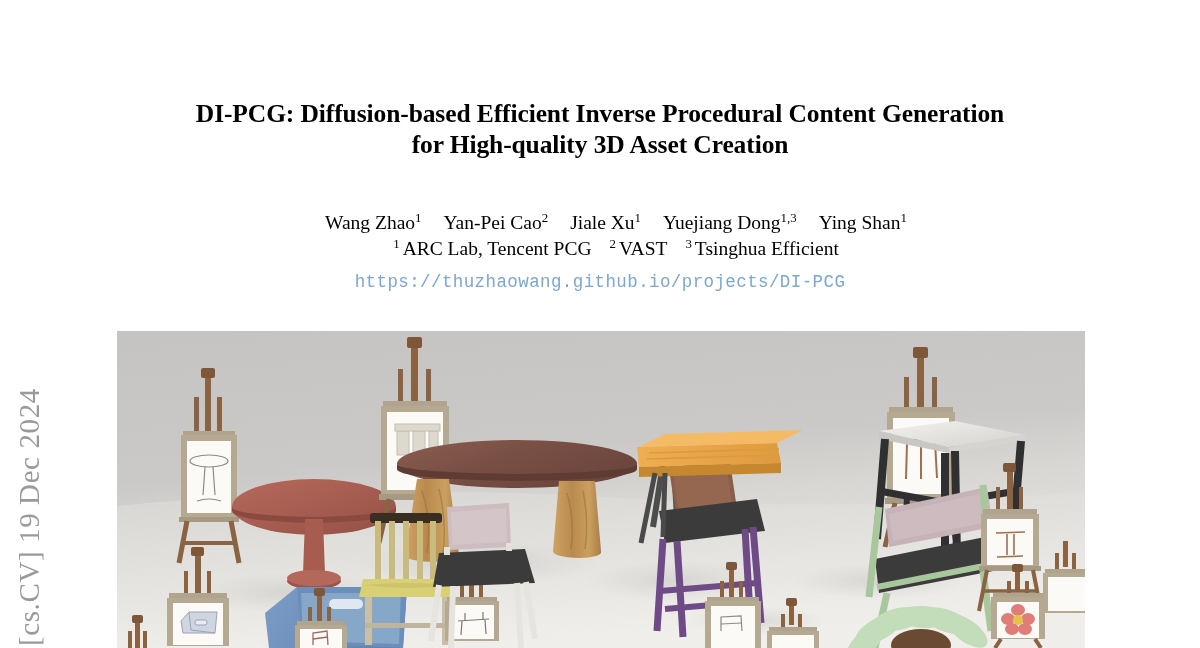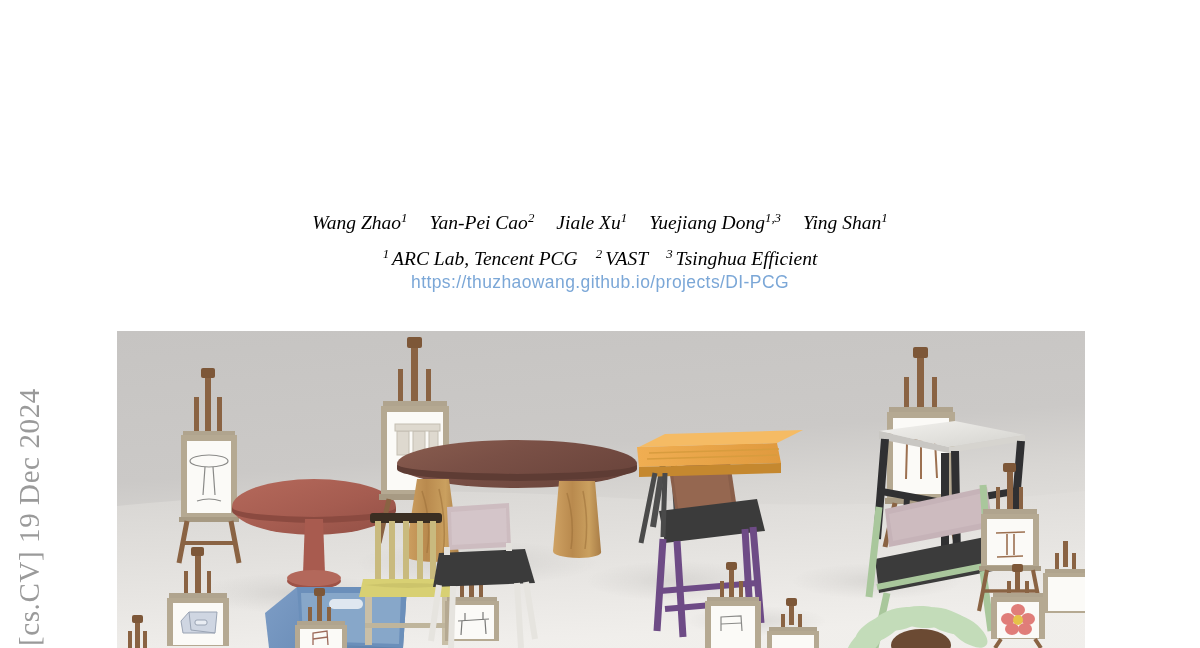--- a/index.html
+++ b/index.html
@@ -60,46 +60,45 @@
     font-family: "Liberation Serif", serif;
     font-weight: bold;
     font-size: 25.5px;
     line-height: 31px;
     letter-spacing: -0.1px;
     color: #000;
   }
 
   #authors-block {
     position: absolute;
-    left: 100px;
+    left: 116px;
     top: 210px;
     width: 1000px;
     text-align: center;
-    font-style: italic;
   }
   .author-line {
     font-family: "Liberation Serif", serif;
     font-size: 19.5px;
     line-height: 25px;
     white-space: nowrap;
   }
   .author {
     display: inline-block;
     margin: 0 11px;
   }
   .affil-line {
     font-family: "Liberation Serif", serif;
     font-size: 19.5px;
     line-height: 25px;
     white-space: nowrap;
     margin-top: 1px;
   }
   .affil {
     display: inline-block;
-    margin: 10px 9px;
+    margin: 0 9px;
   }
   sup, .sup {
     font-size: 0.66em;
     vertical-align: super;
     line-height: 0;
   }
   .sup-pre {
     font-size: 0.66em;
     vertical-align: super;
     line-height: 0;
@@ -107,21 +106,21 @@
   }
 
   #project-url {
     position: absolute;
     left: 100px;
     top: 272px;
     width: 1000px;
     text-align: center;
   }
   #project-url .url-text {
-    font-family: Liberation Sans, sans-serif;
+    font-family: Liberation Mono, monospace;
     font-size: 17.5px;
     letter-spacing: 0.4px;
     color: #7ba7d7;
     text-decoration: none;
     text-align: right;
   }
 
   
   #teaser-figure {
     position: absolute;
@@ -140,20 +139,24 @@
 </style>
 </head>
 <body>
 
 <div id="arxiv-stamp">
   <span class="stamp-text">[cs.CV]  19 Dec 2024</span>
 </div>
 
 <div id="paper">
 
+  <div id="title-block">
+    <div class="paper-title-line">DI-PCG: Diffusion-based Efficient Inverse Procedural Content Generation</div>
+    <div class="paper-title-line">for High-quality 3D Asset Creation</div>
+  </div>
 
   <div id="authors-block">
     <div class="author-line">
       <span class="author"><span>Wang Zhao</span><span class="sup">1</span></span><span class="author"><span>Yan-Pei Cao</span><span class="sup">2</span></span><span class="author"><span>Jiale Xu</span><span class="sup">1</span></span><span class="author"><span>Yuejiang Dong</span><span class="sup">1,3</span></span><span class="author"><span>Ying Shan</span><span class="sup">1</span></span>
     </div>
     <div class="affil-line">
       <span class="affil"><span class="sup-pre">1</span><span>ARC Lab, Tencent PCG</span></span><span class="affil"><span class="sup-pre">2</span><span>VAST</span></span><span class="affil"><span class="sup-pre">3</span><span>Tsinghua Efficient</span></span>
     </div>
   </div>
 

